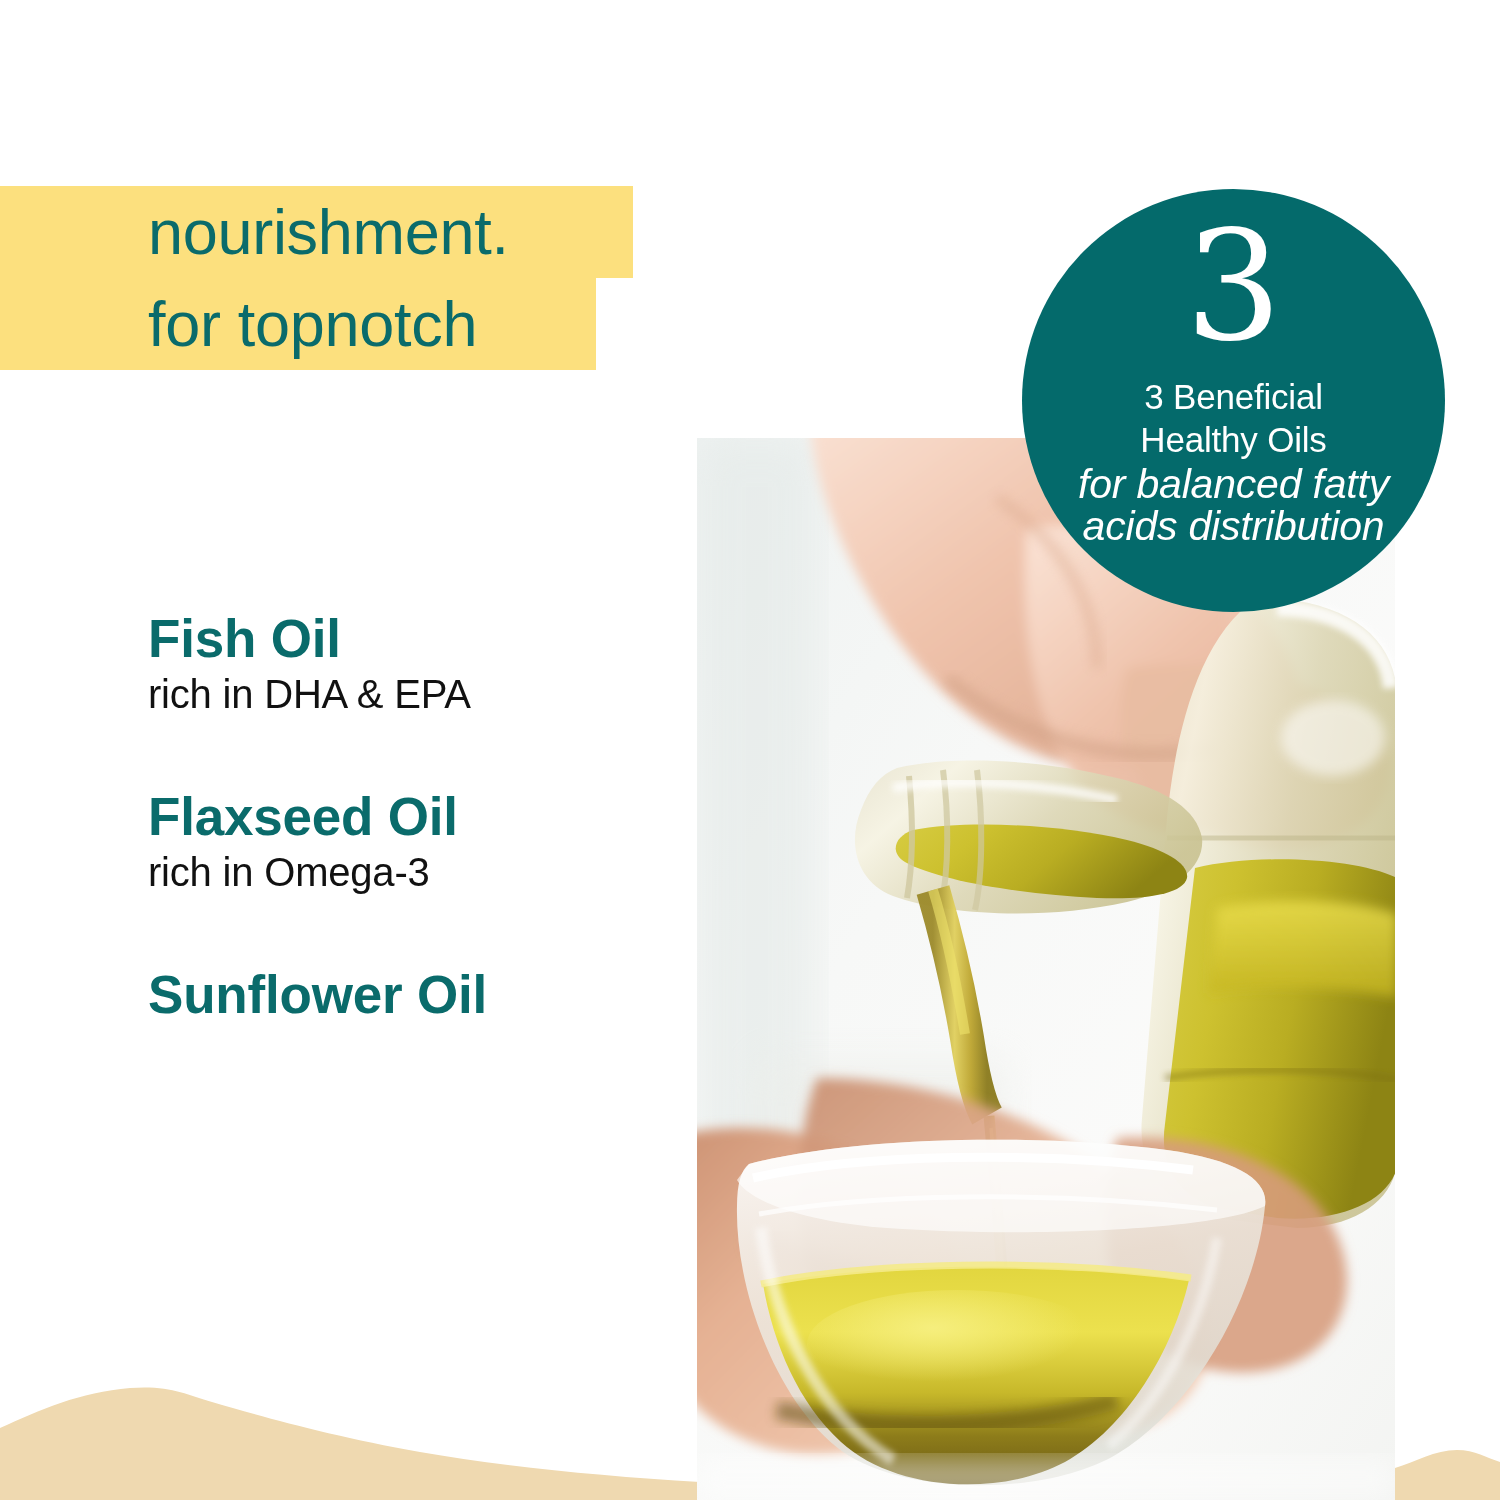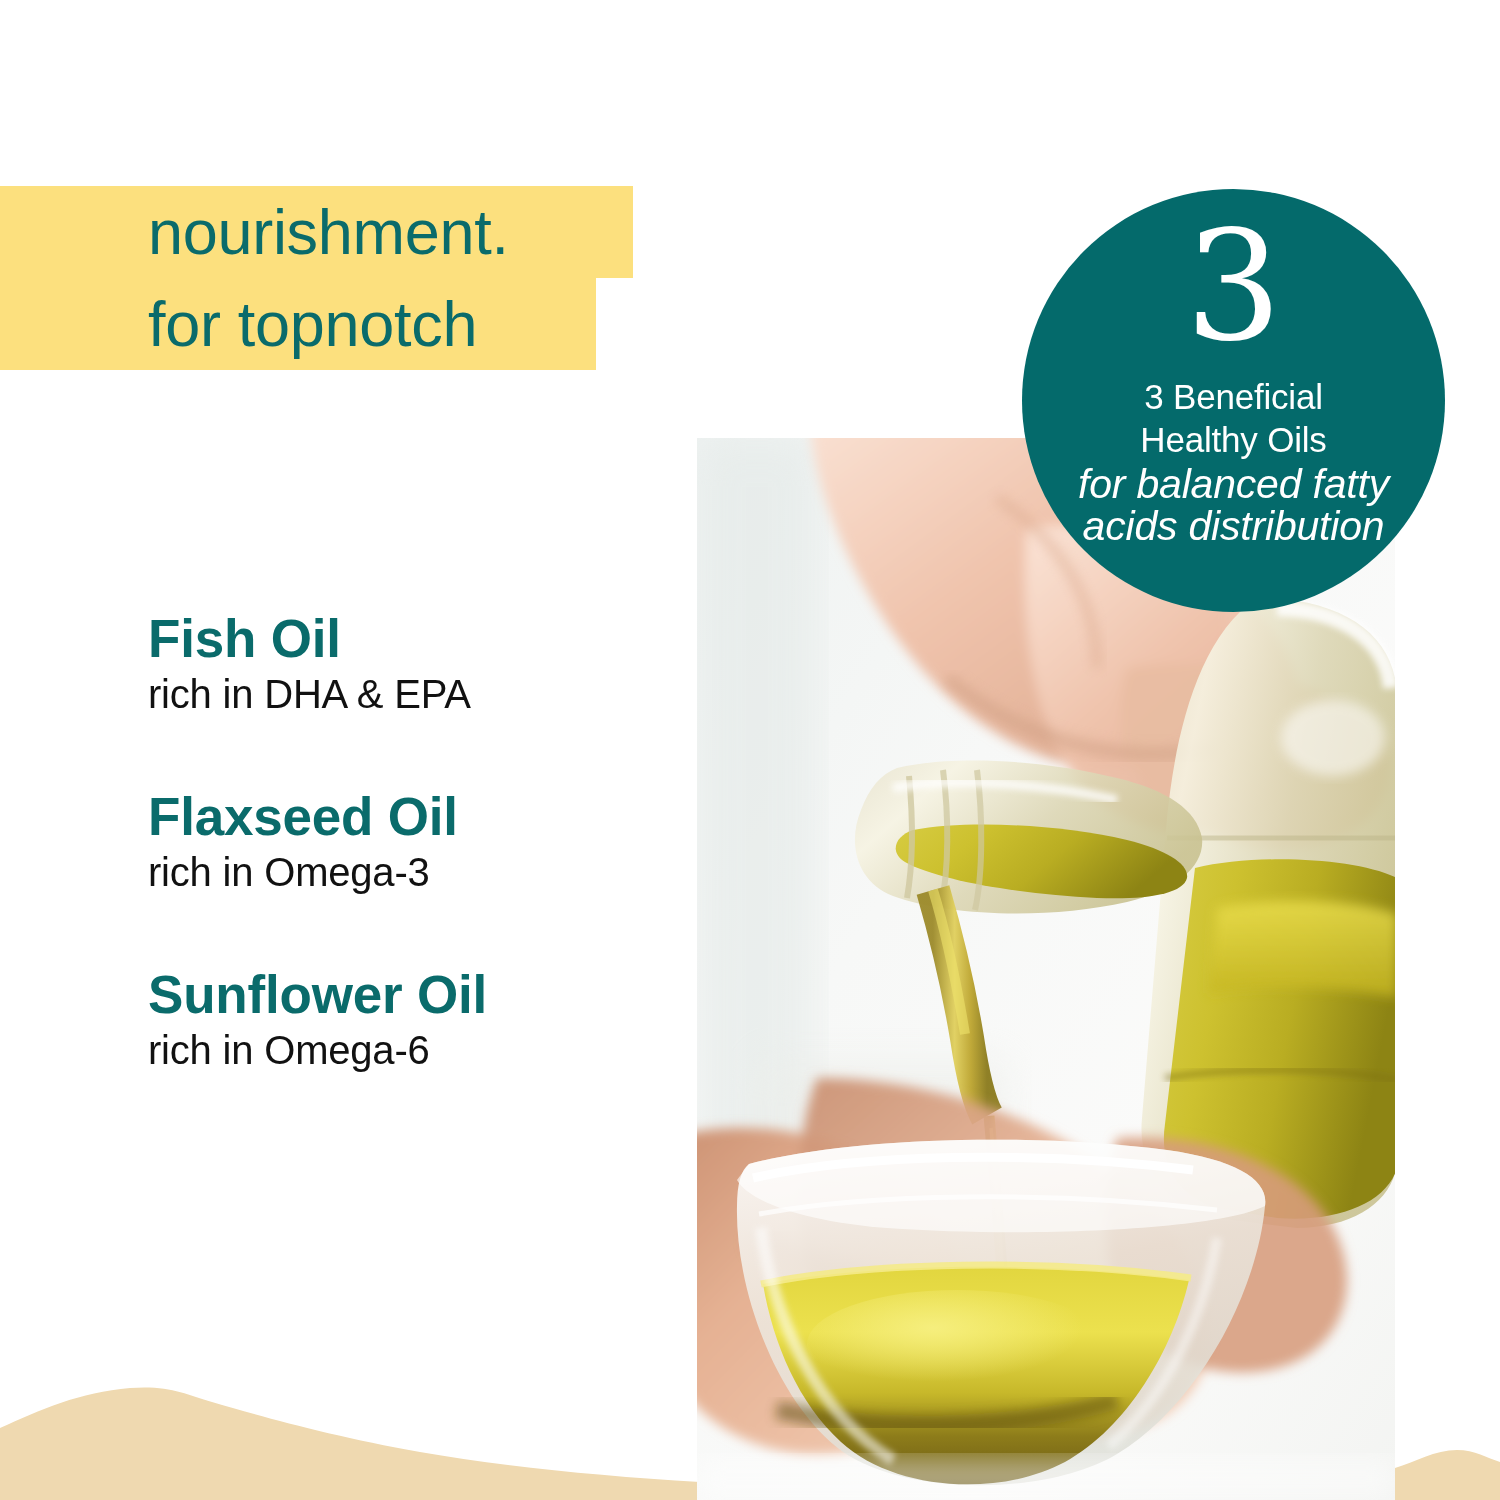--- a/index.html
+++ b/index.html
@@ -149,21 +149,20 @@
     <div class="ing-desc">rich in DHA &amp; EPA</div>
   </div>
 
   <div class="ing-item">
     <div class="ing-name">Flaxseed Oil</div>
     <div class="ing-desc">rich in Omega-3</div>
   </div>
 
   <div class="ing-item">
     <div class="ing-name">Sunflower Oil</div>
-    <div class="ing-desc">rich in Omega-6</div>
   </div>
 
 </div>
 
 <div class="photo">
   <svg viewBox="0 0 698 1062" preserveAspectRatio="none" aria-hidden="true">
     <defs>
       <linearGradient id="bgGrad" x1="0" y1="0" x2="1" y2="1">
         <stop offset="0%" stop-color="#eef2f1"></stop>
         <stop offset="35%" stop-color="#f7f8f7"></stop>

